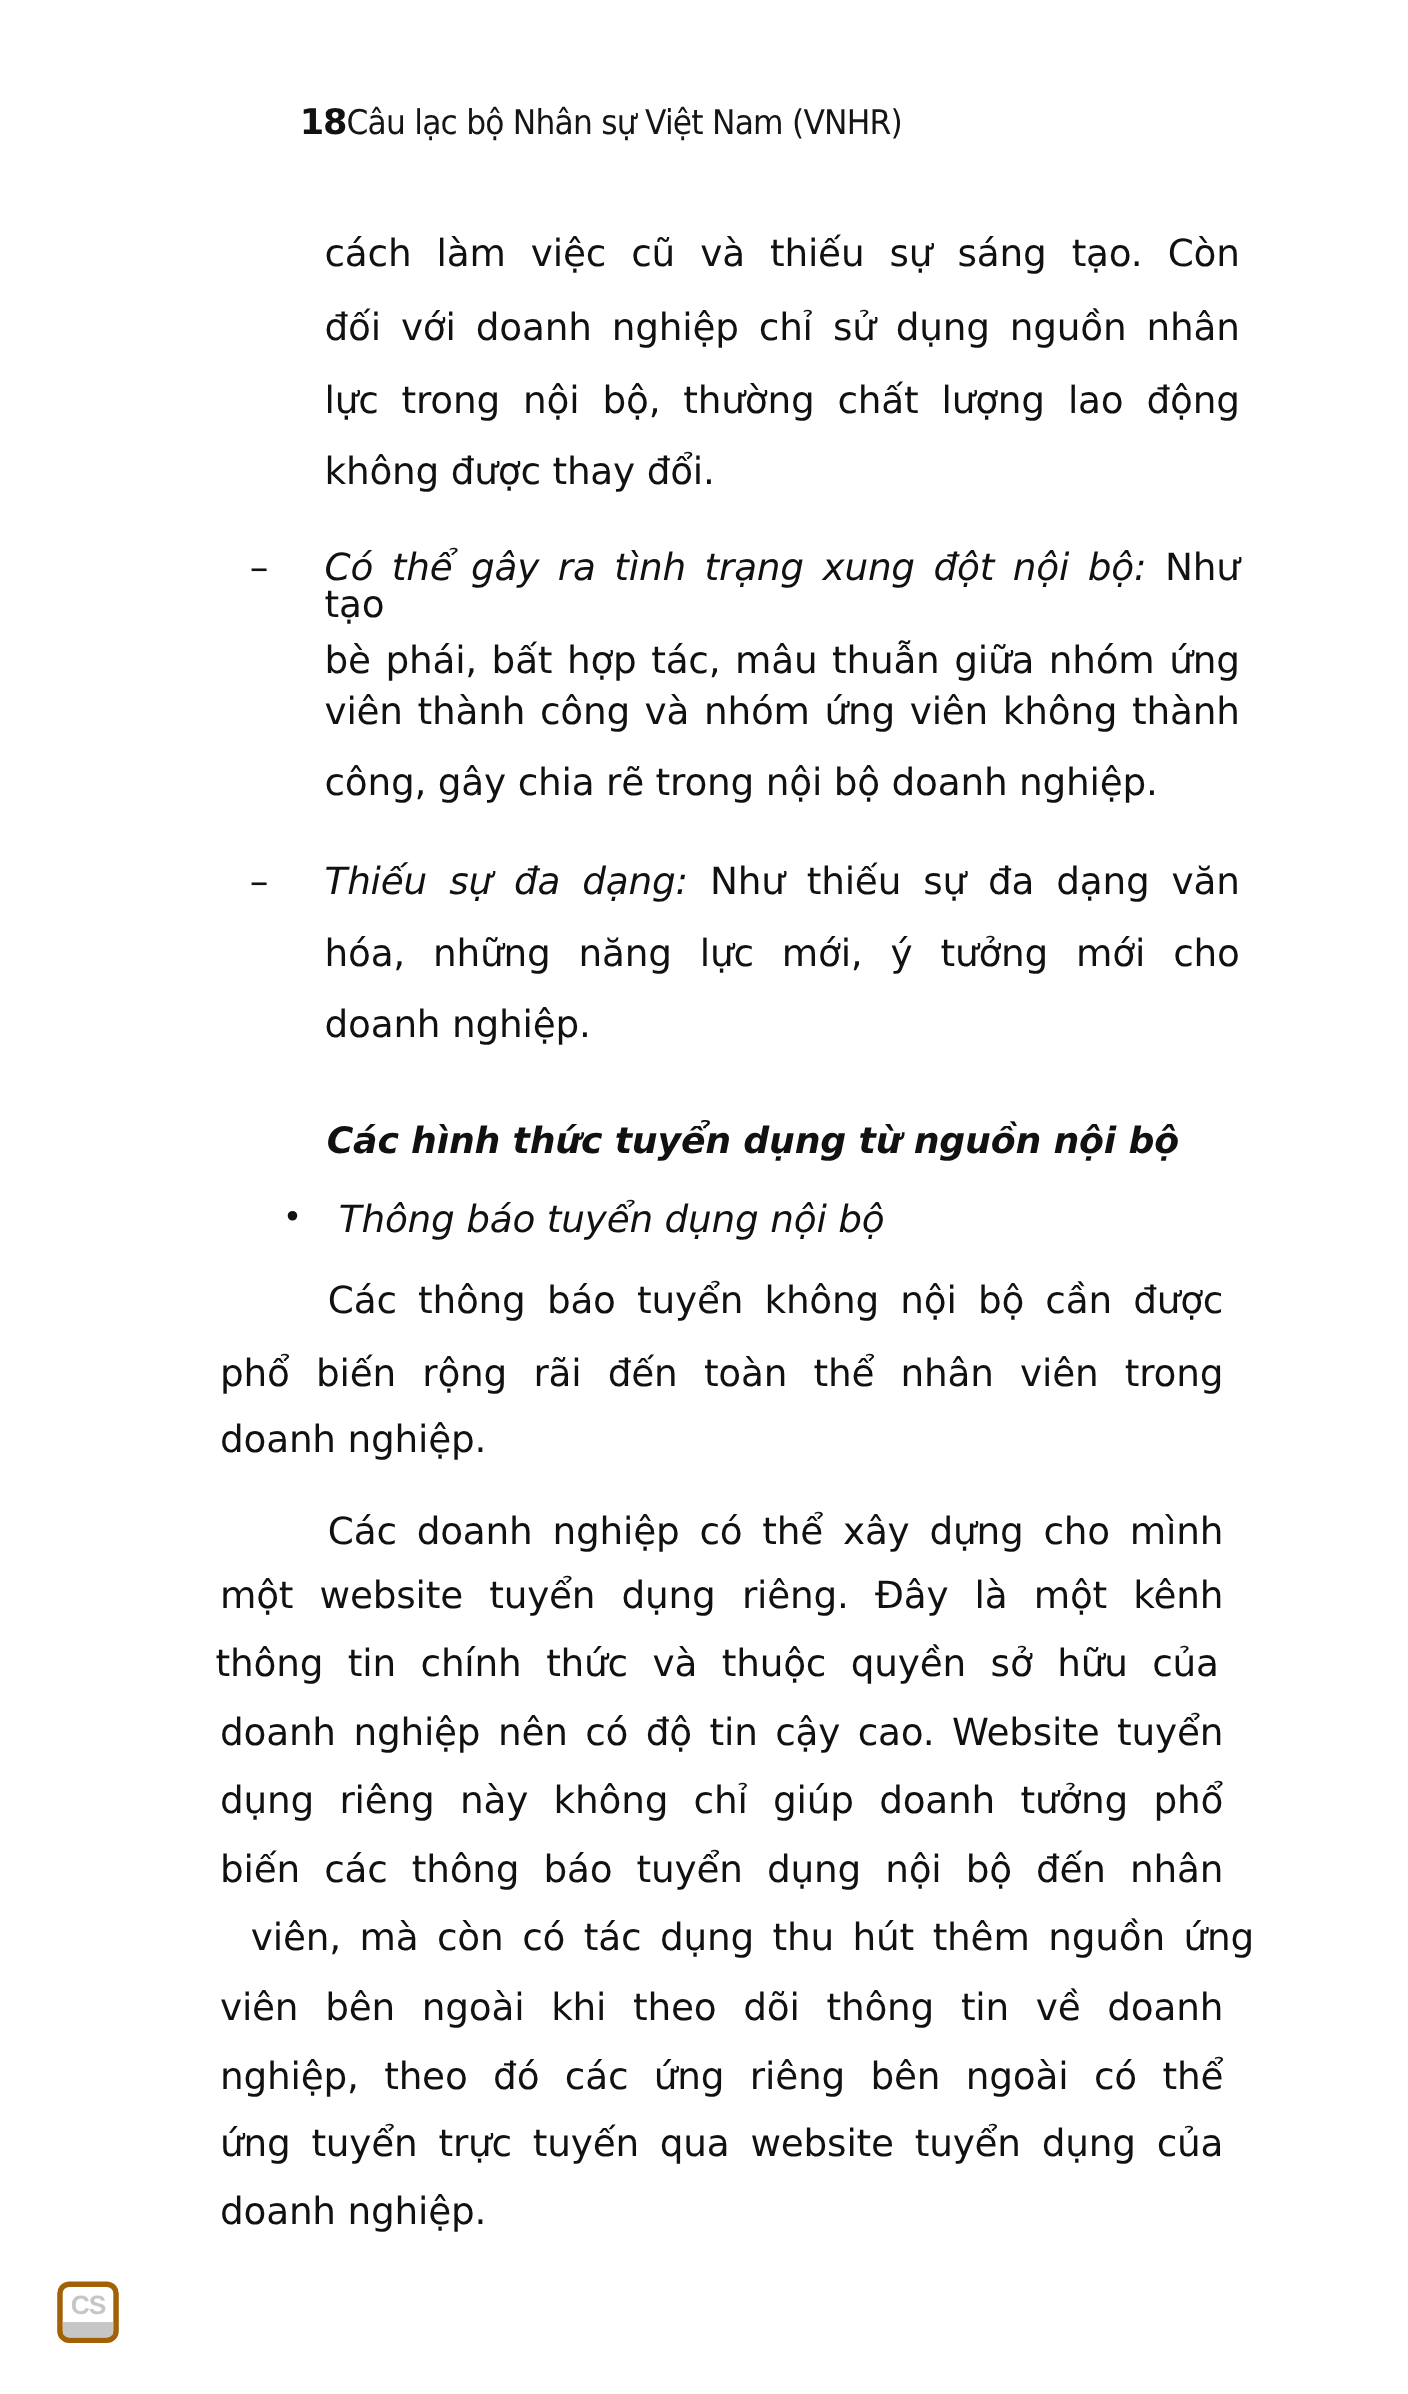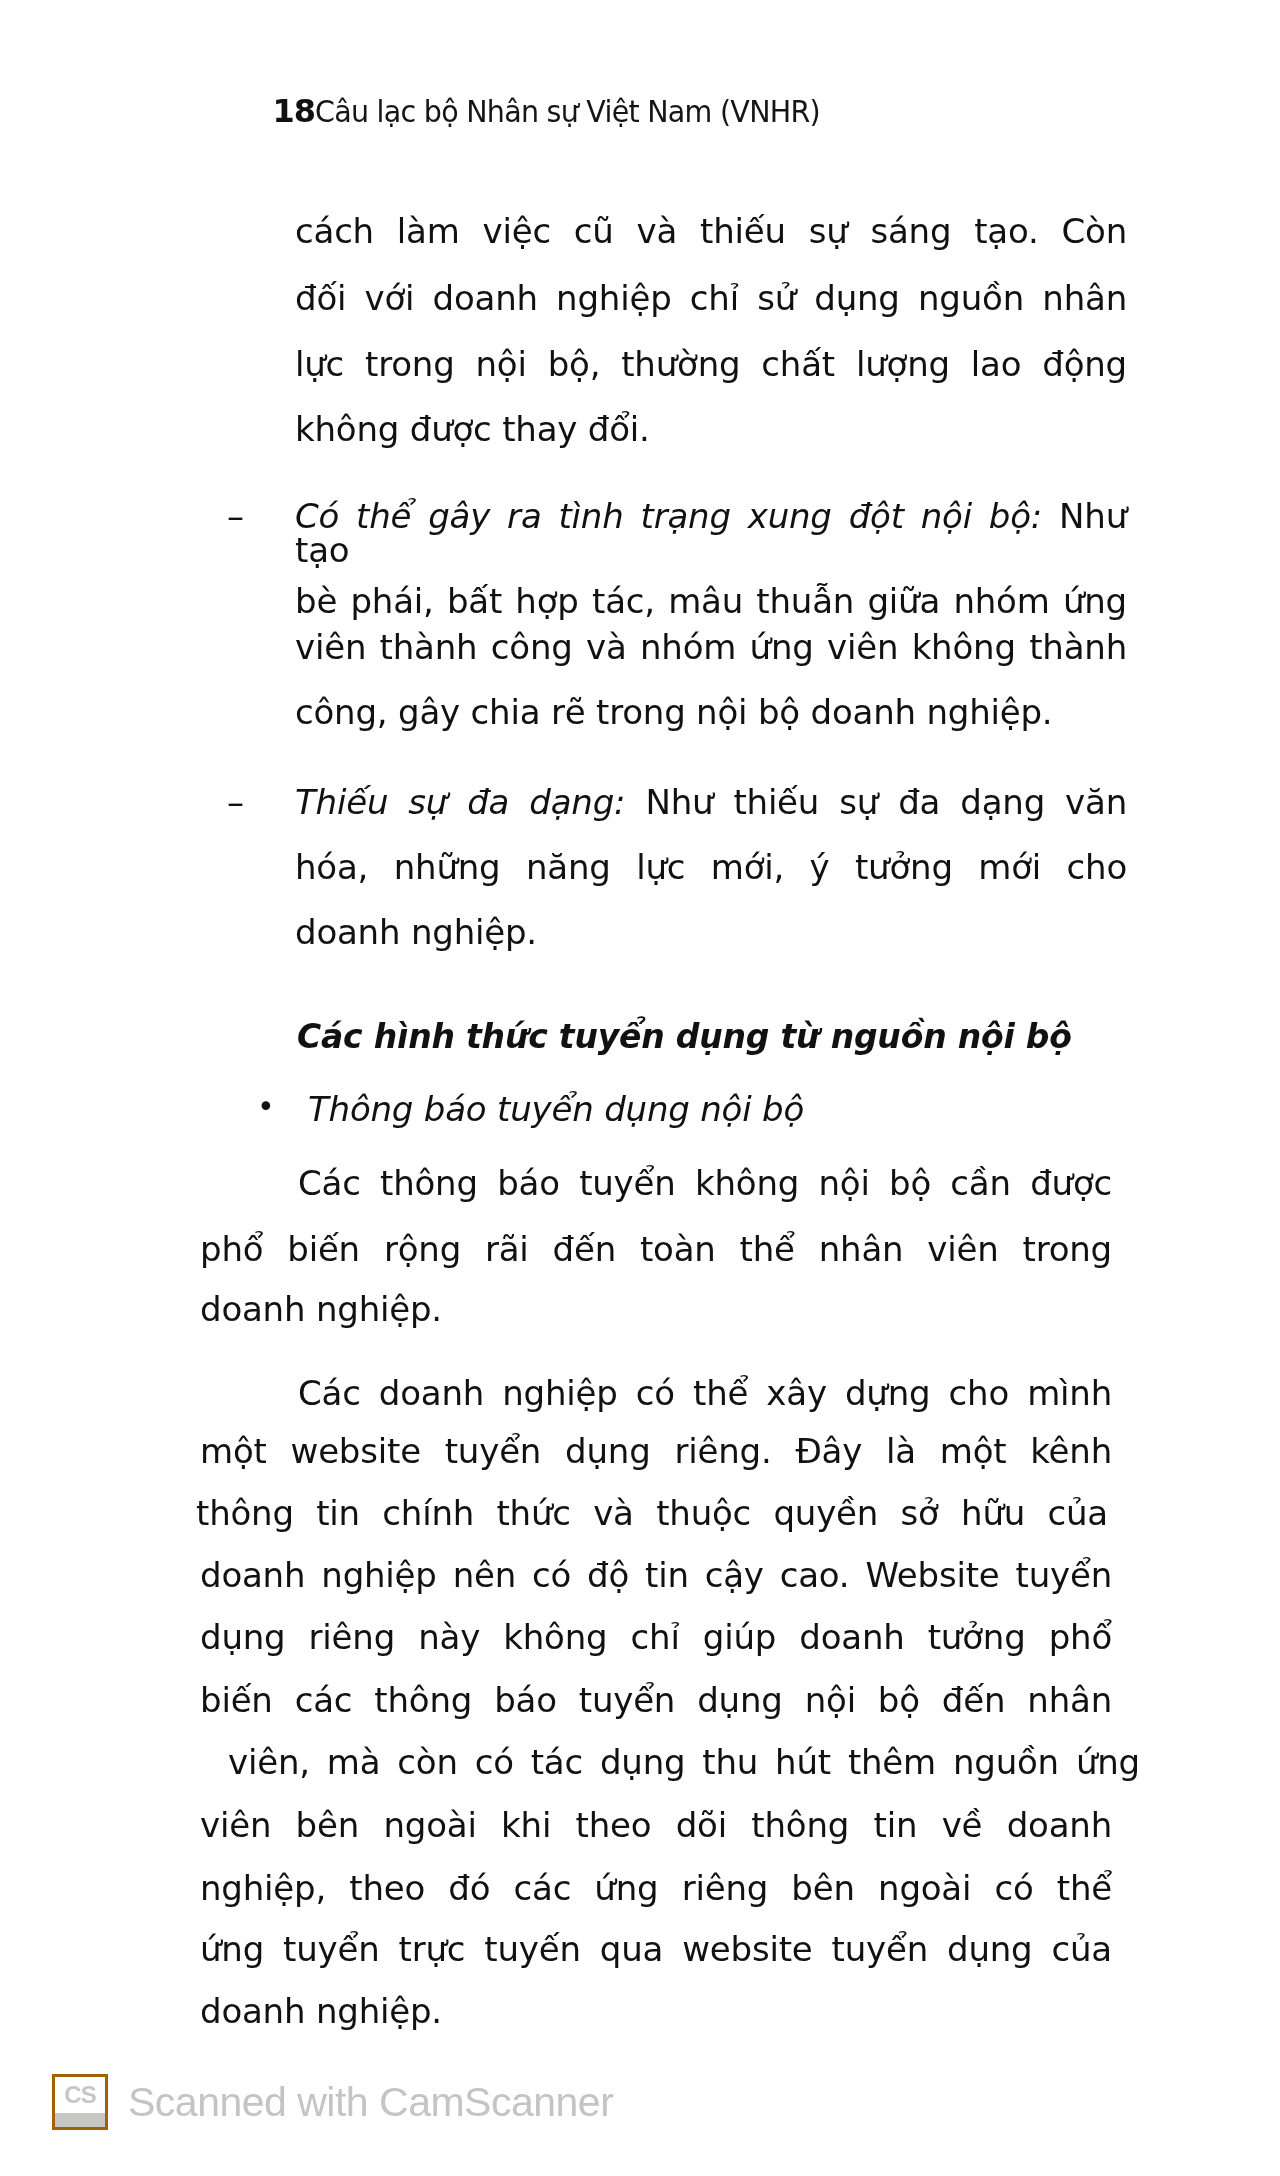--- a/index.html
+++ b/index.html
@@ -63,22 +63,22 @@
       position: absolute;
       left: 52px;
       top: 2074px;
       display: flex;
       align-items: center;
       height: 56px;
     }
     .cs-logo {
       width: 56px;
       height: 56px;
-      border: 3px solid #a16207;
-      border-radius: 0;
+      border: 5px solid #a16207;
+      border-radius: 11px;
       box-sizing: border-box;
       position: relative;
       overflow: hidden;
       background: #ffffff;
     }
     .cs-logo .cs-text {
       position: absolute;
       top: 4px;
       left: 0;
       width: 100%;
@@ -152,14 +152,13 @@
 <div class="line justified" style="left:200px; width:912px; top:1808px;">viên bên ngoài khi theo dõi thông tin về doanh</div>
 <div class="line justified" style="left:200px; width:912px; top:1871px;">nghiệp, theo đó các ứng riêng bên ngoài có thể</div>
 <div class="line justified" style="left:200px; width:912px; top:1932px;">ứng tuyển trực tuyến qua website tuyển dụng của</div>
 <div class="line" style="left:200px; top:1994px;">doanh nghiệp.</div>
 
 <div class="watermark">
   <div class="cs-logo">
     <span class="cs-text">CS</span>
     <span class="cs-band"></span>
   </div>
-  <span class="watermark-text">Scanned with CamScanner</span>
 </div>
 
 </body></html>

